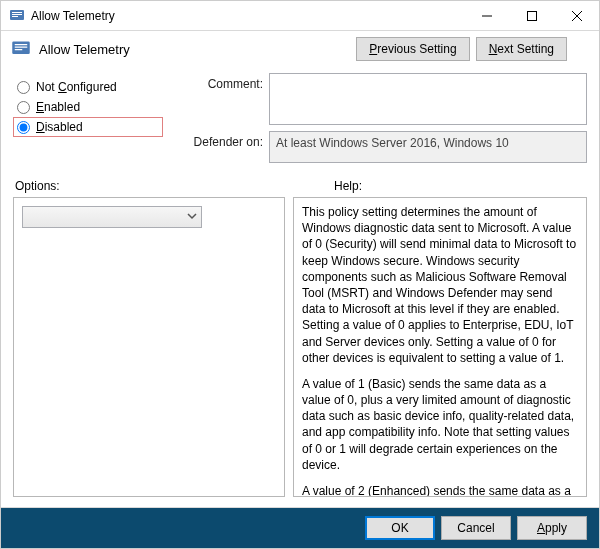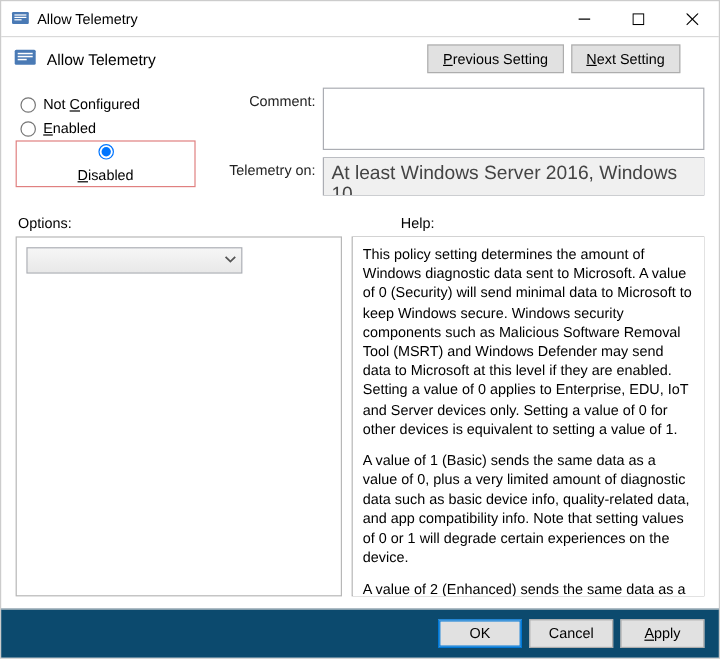--- a/index.html
+++ b/index.html
@@ -58,21 +58,20 @@
     width: 150px;
     padding-top: 4px;
   }
   .radio-row {
     display: flex; align-items: center; gap: 6px;
     padding: 3px 4px;
   }
   .radio-row.highlight {
     border: 1px solid #e08080;
     padding: 2px 3px;
-    flex-direction: column;
   }
   .radio-row input[type=radio] { margin:0; }
   .radio-row label { cursor: pointer; }
   .right-col { flex: 1; }
   .field-row { display: flex; gap: 6px; margin-bottom: 6px; }
   .field-label { width: 90px; text-align: right; padding-top: 4px; color: #222; }
   .textarea-like {
     flex: 1;
     border: 1px solid #abadb3;
     background: #fff;
@@ -84,21 +83,21 @@
     resize: none;
   }
   .supported {
     flex:1;
     border:1px solid #abadb3;
     background:#f0f0f0;
     height:32px;
     overflow-y:scroll;
     padding:4px 6px;
     color:#444;
-    font-size:16px;
+    font-size:12px;
   }
   .lower-labels {
     display:flex;
     margin-top:10px;
     gap:39px;
   }
   .lower-labels .left { width: 280px; padding-left:2px; }
   .lower-labels .right { flex:1; padding-left:2px; }
   .panels {
     display:flex; gap:8px; margin-top:4px;
@@ -206,21 +205,21 @@
         <input type="radio" name="state" checked="" style="">
         <label><span class="accel">D</span>isabled</label>
       </div>
     </div>
     <div class="right-col">
       <div class="field-row">
         <div class="field-label">Comment:</div>
         <textarea class="textarea-like" style=""></textarea>
       </div>
       <div class="field-row">
-        <div class="field-label">Telemetry on:</div>
+        <div class="field-label">Defender on:</div>
         <div class="supported">At least Windows Server 2016, Windows 10</div>
       </div>
     </div>
   </div>
 
   <div class="lower-labels">
     <div class="left">Options:</div>
     <div class="right">Help:</div>
   </div>
 

